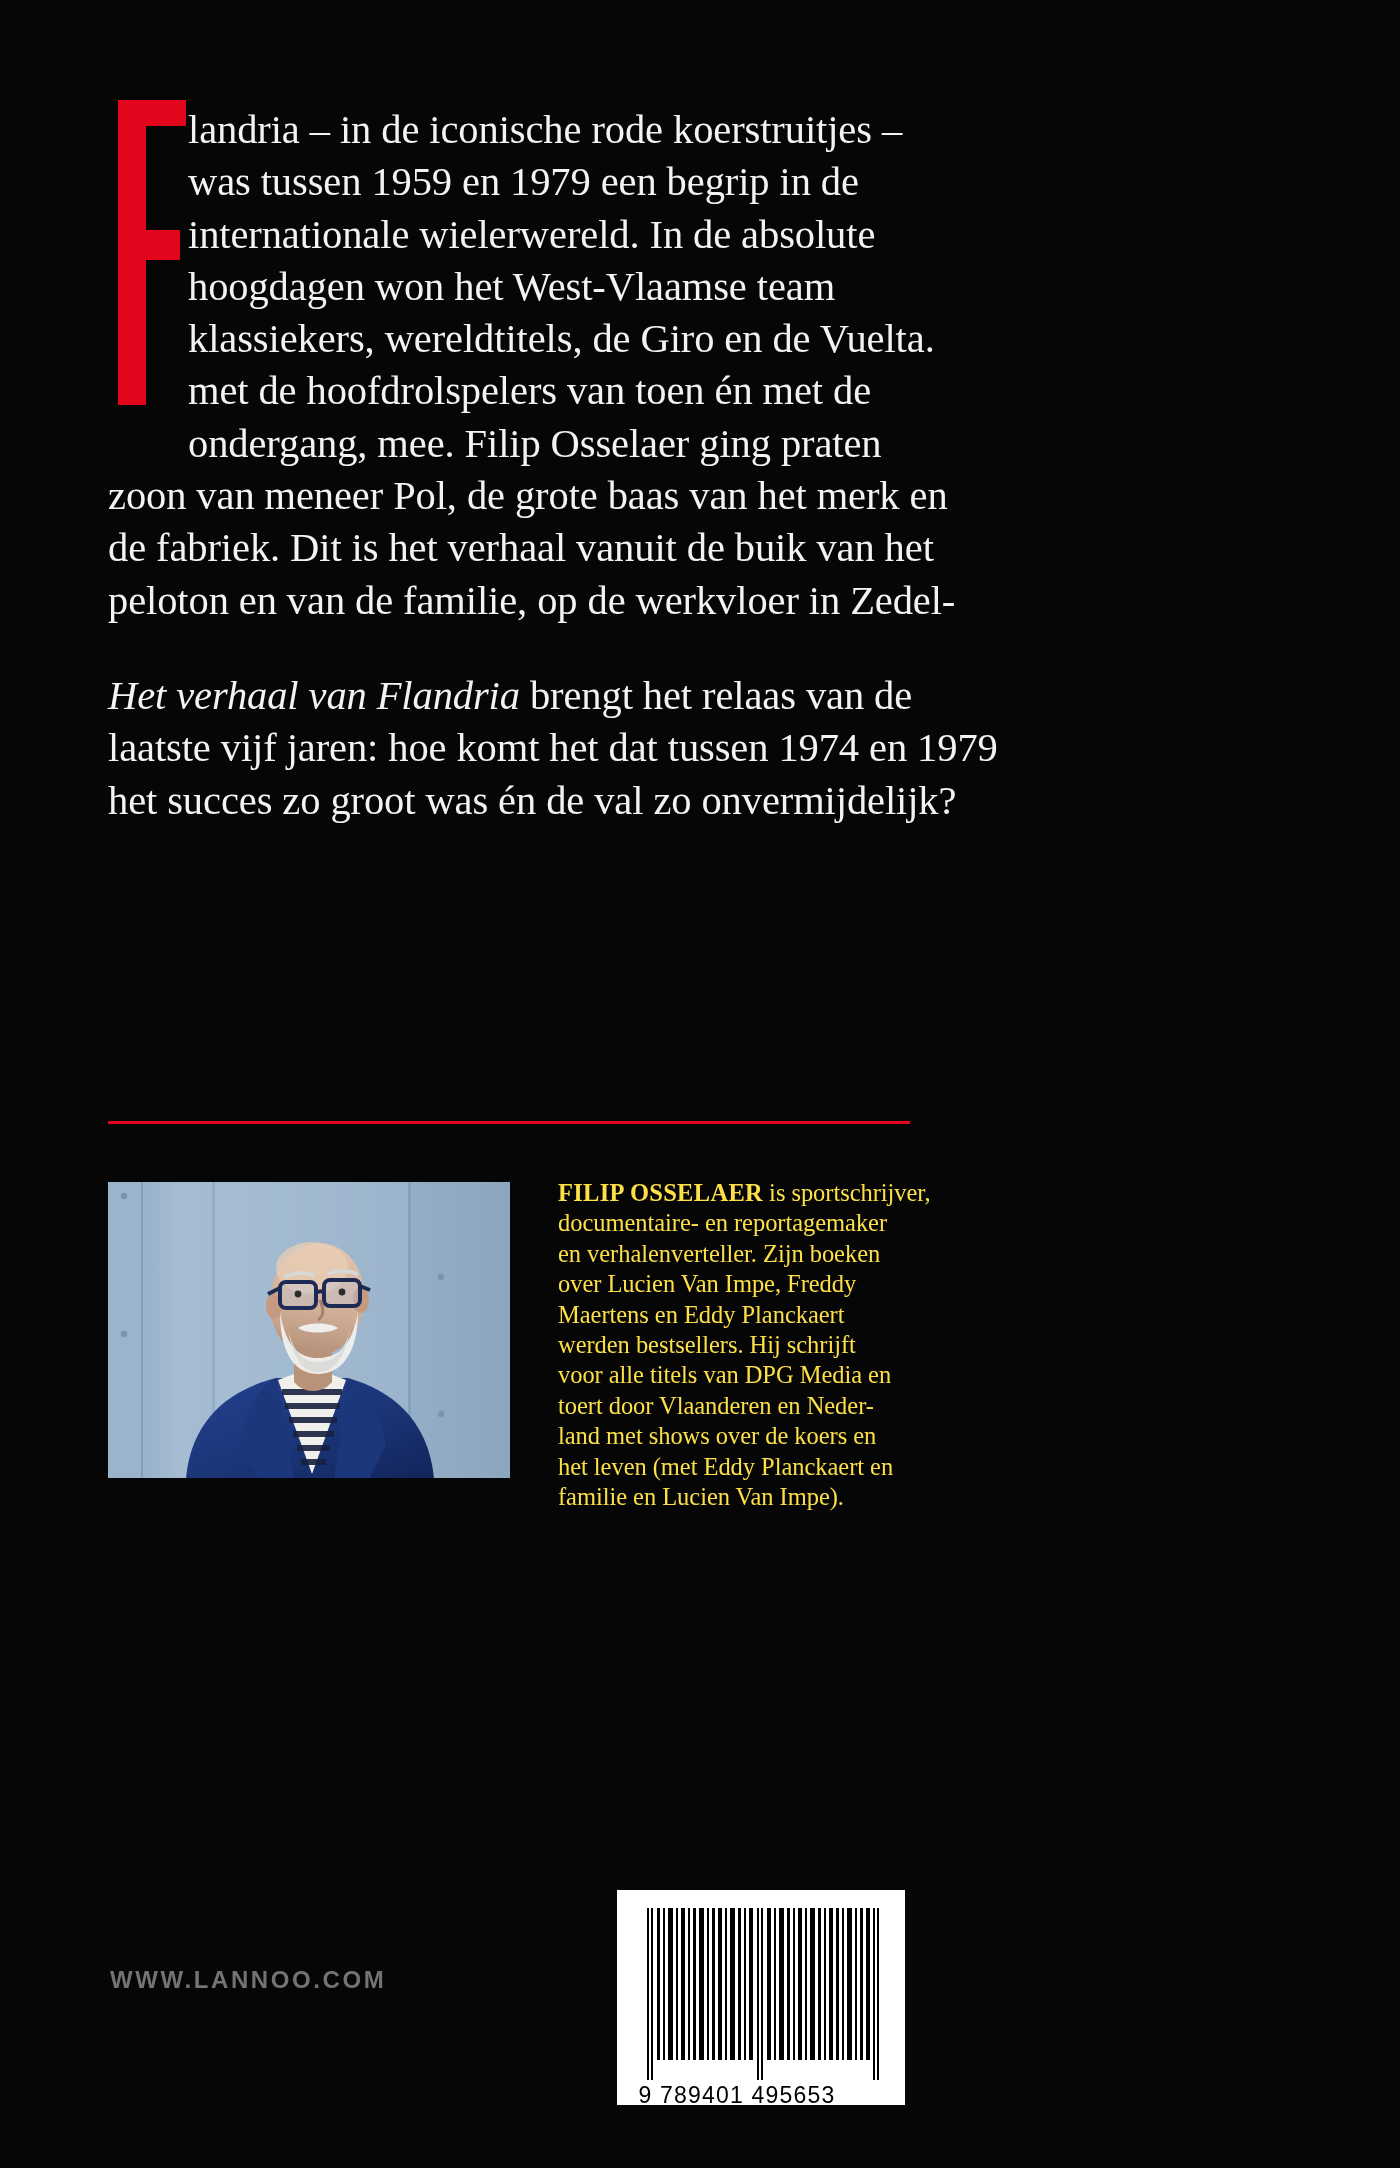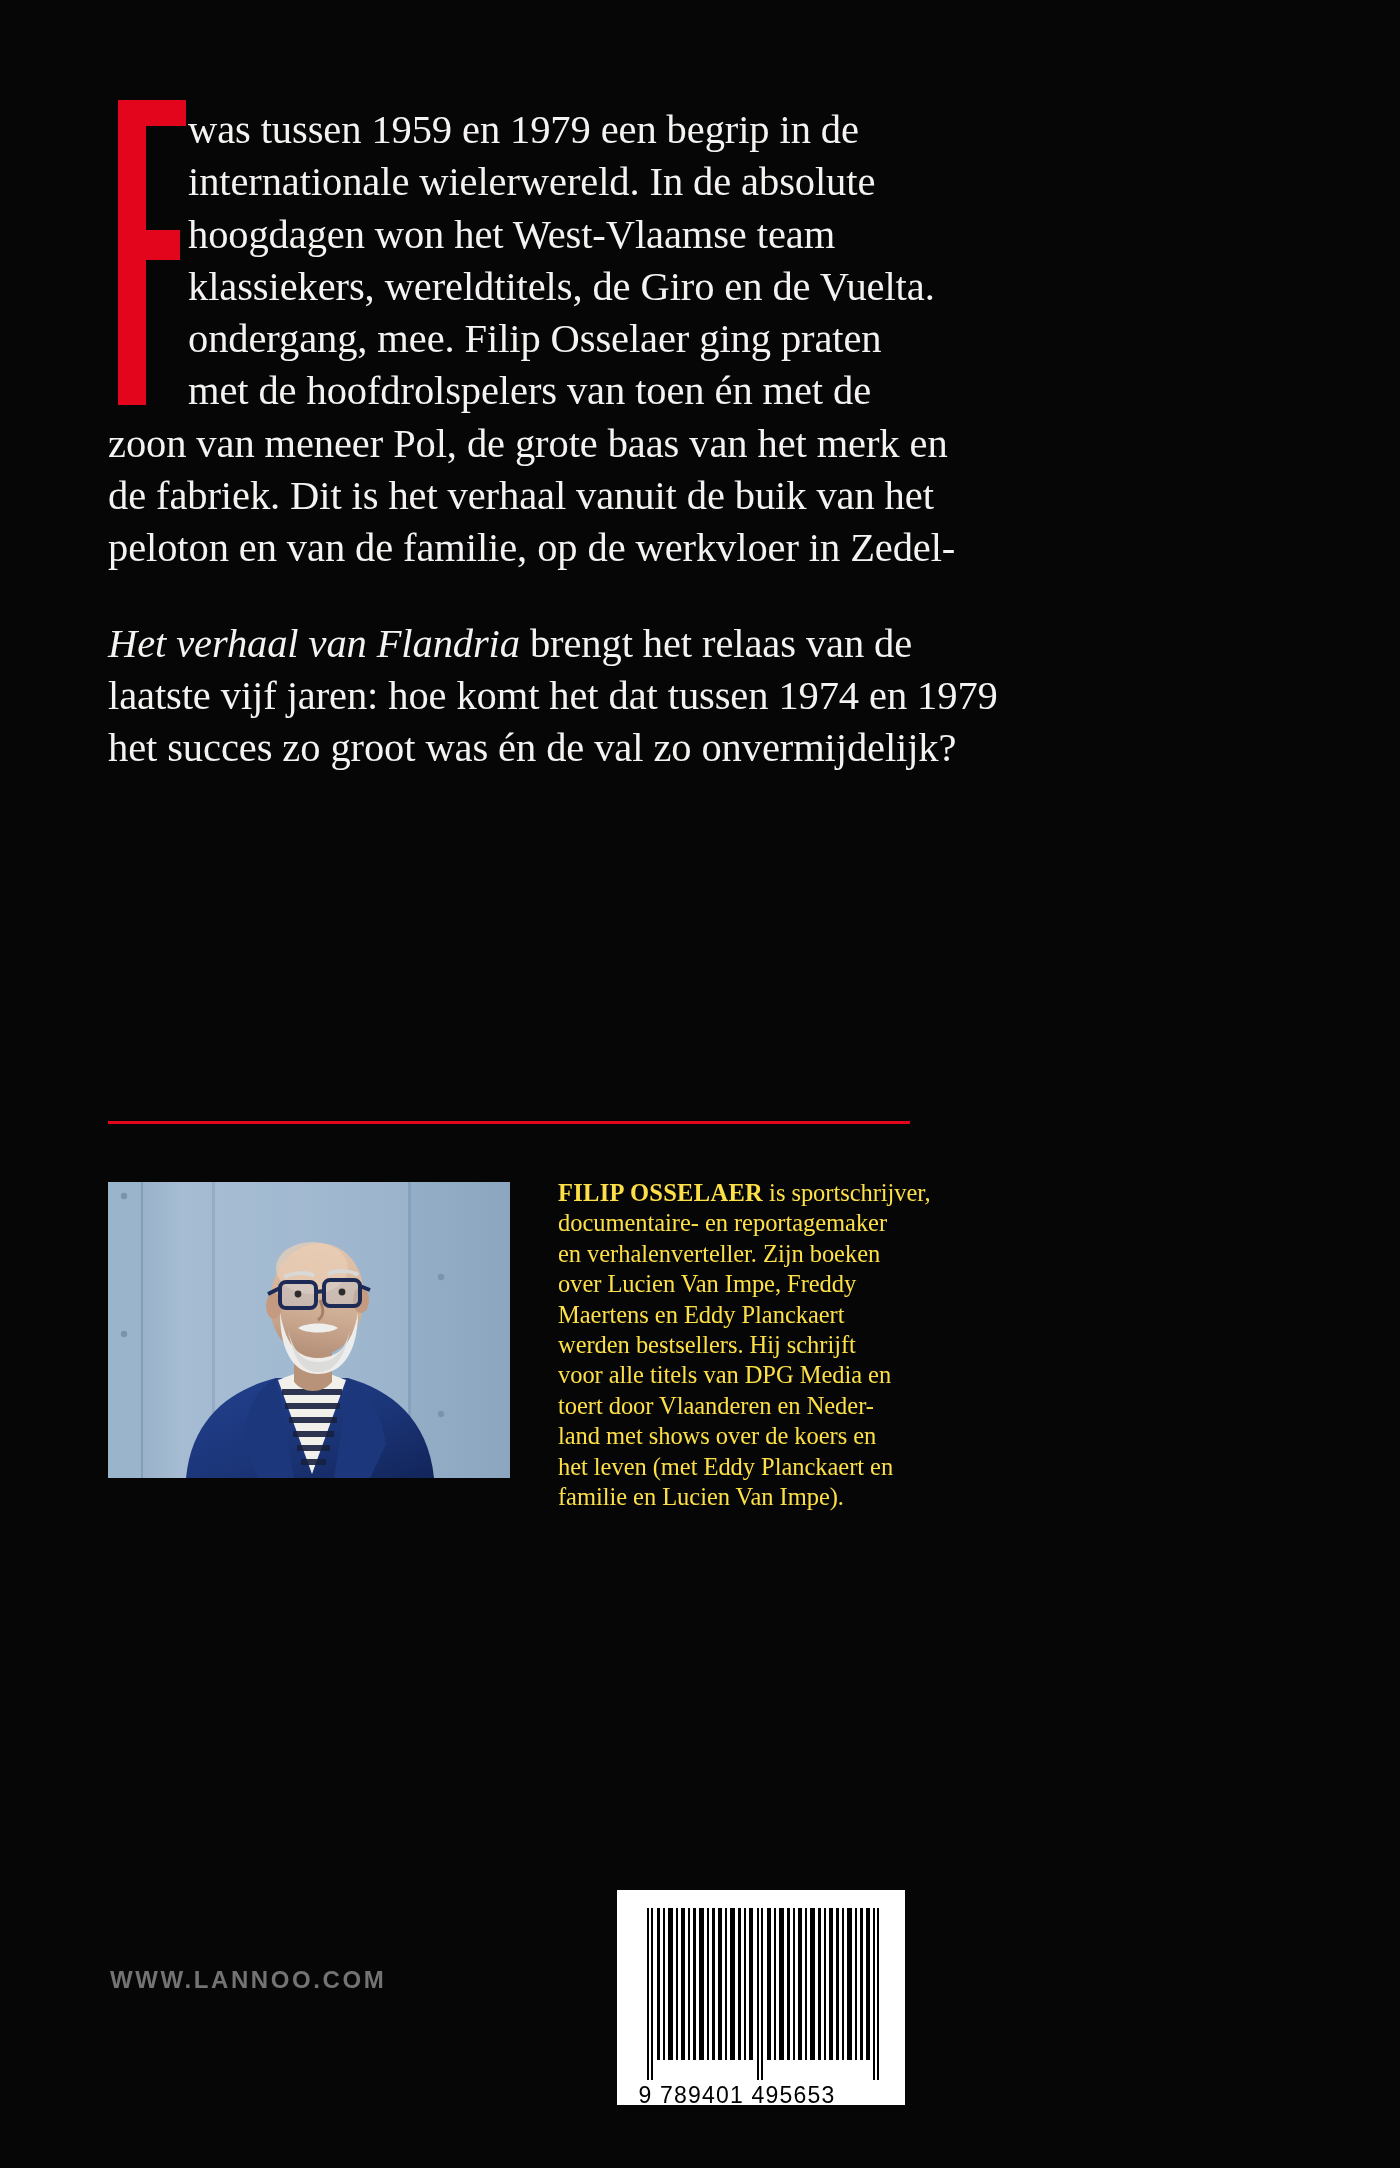--- a/index.html
+++ b/index.html
@@ -83,26 +83,27 @@
 <div class="cover">
 
   <div class="dropcap">
     <svg viewBox="0 0 68 305" xmlns="http://www.w3.org/2000/svg" aria-hidden="true">
       <path d="M0 0 H68 V26 H28 V130 H62 V160 H28 V305 H0 Z" fill="#e3051b"></path>
     </svg>
   </div>
 
   <div class="blurb">
     <p class="para1">
+      <span class="ln ind">landria – in de iconische rode koerstruitjes –</span>
       <span class="ln ind">was tussen 1959 en 1979 een begrip in de</span>
       <span class="ln ind">internationale wielerwereld. In de absolute</span>
       <span class="ln ind">hoogdagen won het West-Vlaamse team</span>
       <span class="ln ind">klassiekers, wereldtitels, de Giro en de Vuelta.</span>
+      <span class="ln ind">met de hoofdrolspelers van toen én met de</span>
       <span class="ln ind">ondergang, mee. Filip Osselaer ging praten</span>
-      <span class="ln ind">met de hoofdrolspelers van toen én met de</span>
       <span class="ln">zoon van meneer Pol, de grote baas van het merk en</span>
       <span class="ln">de fabriek. Dit is het verhaal vanuit de buik van het</span>
       <span class="ln">peloton en van de familie, op de werkvloer in Zedel-</span>
     </p>
 
     <p class="para2">
       <span class="ln"><i>Het verhaal van Flandria</i><span> brengt het relaas van de</span></span>
       <span class="ln">laatste vijf jaren: hoe komt het dat tussen 1974 en 1979</span>
       <span class="ln">het succes zo groot was én de val zo onvermijdelijk?</span>
     </p>

